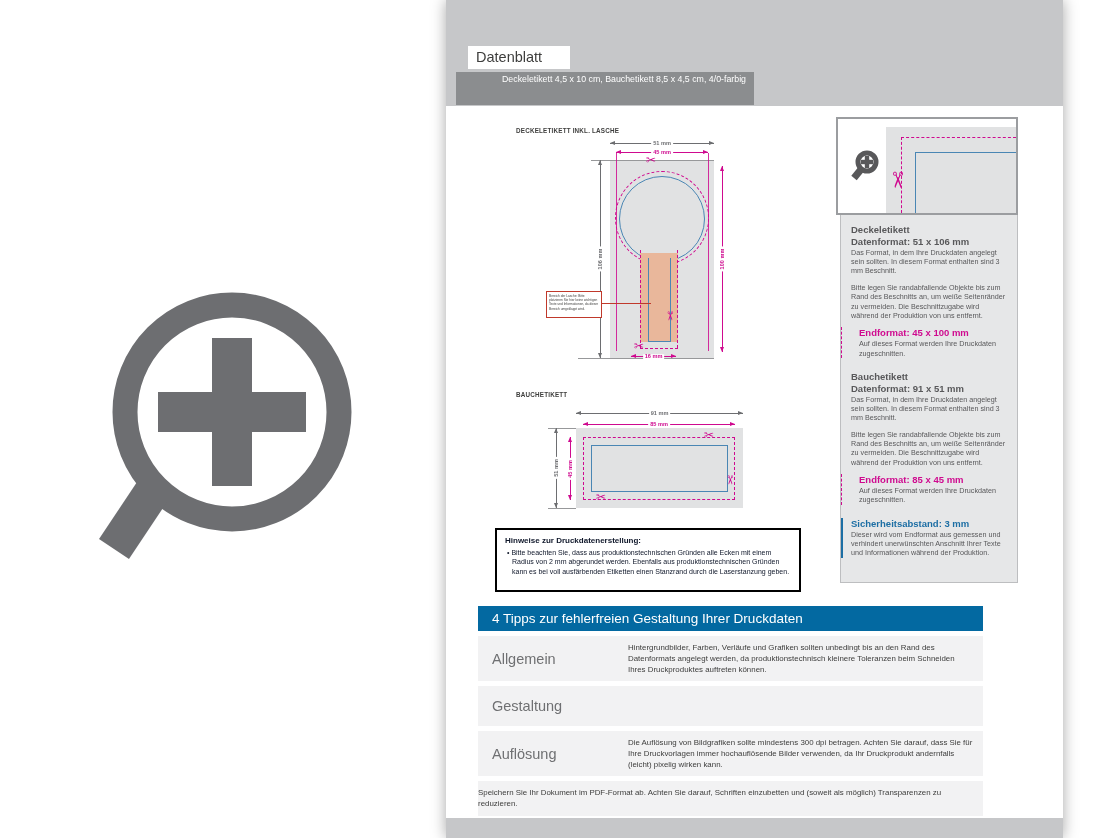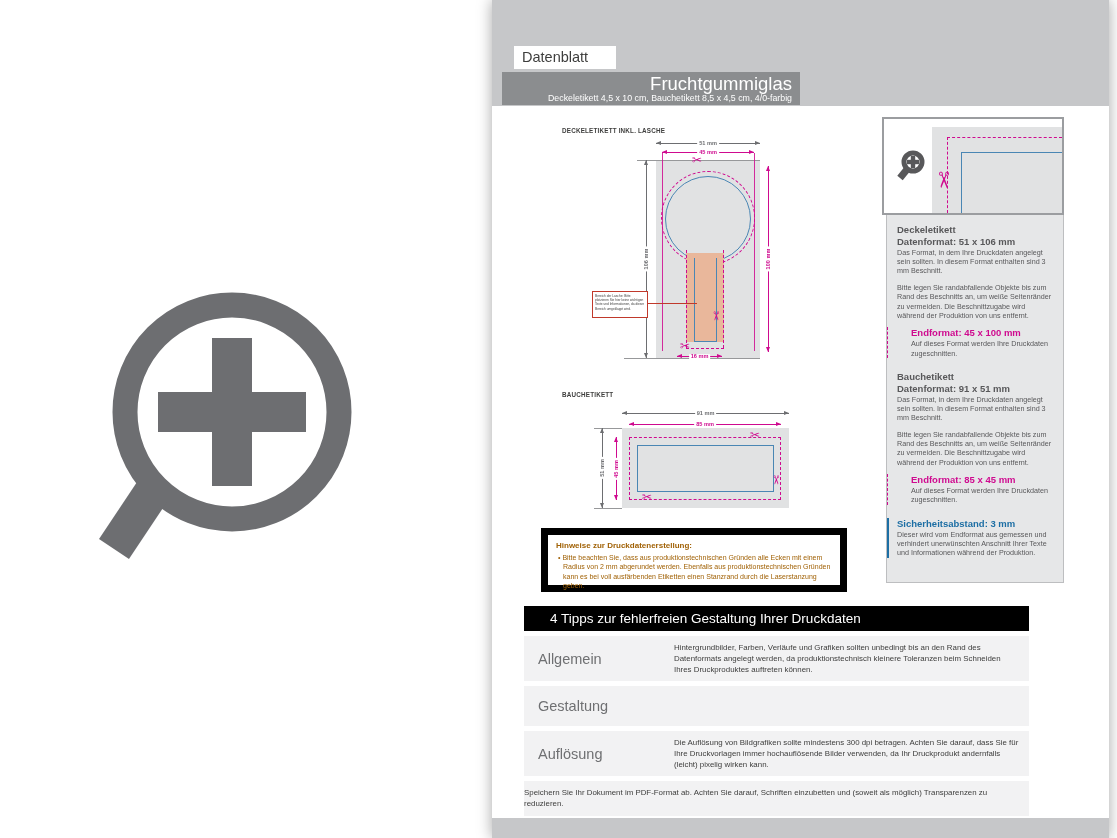--- a/index.html
+++ b/index.html
@@ -1,19 +1,19 @@
 <!DOCTYPE html>
 <html><head>
 <meta charset="utf-8">
 <style>
   html,body{margin:0;padding:0;background:#ffffff;}
   #canvas{position:relative;width:1117px;height:838px;overflow:hidden;background:#fff;
           font-family:"Liberation Sans",sans-serif;}
   
-  #sheet{position:absolute;left:492px;top:0;width:617px;height:838px;background:#fff;
+  #sheet{position:absolute;left:446px;top:0;width:617px;height:838px;background:#fff;
          box-shadow:0 0 14px rgba(0,0,0,.35);}
   .grayblock{position:absolute;background:#c6c7c9;}
   #tab-datenblatt{position:absolute;left:22px;top:46px;width:102px;height:23px;background:#fff;
          color:#3e3e3d;font-size:14.5px;line-height:23px;padding-left:8px;box-sizing:border-box;}
   #titlebar{position:absolute;left:10px;top:72px;width:298px;height:33px;background:#8b8d8f;
          color:#fff;text-align:right;box-sizing:border-box;padding:2px 8px 0 0;}
   #titlebar .t1{font-size:18.5px;line-height:19px;}
   #titlebar .t2{font-size:8.8px;line-height:11px;text-align:right;}
   
   .dlabel{position:absolute;font-size:6.3px;font-weight:bold;color:#3e3e3d;letter-spacing:.2px;}
@@ -33,39 +33,39 @@
      padding:0 2px;font-size:5.6px;font-weight:bold;white-space:nowrap;line-height:1;}
   .dlab-v{position:absolute;top:50%;left:-.5px;transform:translate(-50%,-50%) rotate(-90deg);
      background:#fff;padding:0 2px;font-size:5.6px;font-weight:bold;white-space:nowrap;line-height:1;}
   .mag{color:#cf0a8f;} .drk{color:#6d6e71;}
   .dash-v{position:absolute;width:0;border-left:1.2px dashed #cf0a8f;}
   .dash-h{position:absolute;height:0;border-top:1.2px dashed #cf0a8f;}
   .scis{position:absolute;color:#cf0a8f;font-size:12px;line-height:1;}
   
   #lasche-note{position:absolute;left:100px;top:291px;width:56px;height:27px;border:1px solid #c0392b;
      background:#fff;font-size:3.2px;line-height:4.2px;color:#3e3e3d;padding:2px;box-sizing:border-box;overflow:hidden;}
-  #hinweise-box{position:absolute;left:49px;top:528px;width:306px;height:64px;border:7px solid #000000;
-     background:#fff;box-sizing:border-box;padding:6px 8px;color:#a16207;}
+  #hinweise-box{position:absolute;left:49px;top:528px;width:306px;height:64px;border:2px solid #000000;
+     background:#fff;box-sizing:border-box;padding:6px 8px;color:#0f172a;}
   #hinweise-box .ht{font-size:8px;font-weight:bold;margin-bottom:3px;}
   #hinweise-box .hb{font-size:7px;line-height:1.35;padding-left:7px;text-indent:-5px;}
   
   #zoom-box{position:absolute;left:390px;top:117px;width:182px;height:98px;background:#fff;
      border:2px solid #9b9da0;box-sizing:border-box;overflow:hidden;}
   #side-panel{position:absolute;left:394px;top:215px;width:178px;height:368px;background:#e6e7e8;
      border:1px solid #bdbec0;border-top:none;box-sizing:border-box;padding:9px 10px;color:#58585a;}
   #side-panel h3{margin:0;font-size:9.5px;line-height:1.25;}
   #side-panel p{margin:0 0 7px 0;font-size:7.2px;line-height:1.3;}
-  #side-panel .blk-end{border-left:1px dashed #cf0a8f;margin-left:-10px;padding-left:23px;margin-bottom:7px;}
+  #side-panel .blk-end{border-left:1px dashed #cf0a8f;margin-left:-10px;padding-left:17px;margin-bottom:7px;}
   #side-panel .blk-end h3{color:#cf0a8f;}
   #side-panel .blk-safe{border-left:2px solid #1c6ea4;margin-left:-10px;padding-left:8px;}
   #side-panel .blk-safe h3{color:#1c6ea4;}
   #side-panel .gap{height:6px;}
   
-  #tips-header{position:absolute;left:32px;top:606px;width:505px;height:25px;background:#000000;
-     color:#fff;font-size:13.5px;line-height:25px;padding-left:26px;box-sizing:border-box;}
+  #tips-header{position:absolute;left:32px;top:606px;width:505px;height:25px;background:#0369a1;
+     color:#fff;font-size:13.5px;line-height:25px;padding-left:14px;box-sizing:border-box;}
   #tips-rows{position:absolute;left:32px;top:636px;width:505px;}
   .tip-row{display:flex;background:#f2f2f3;margin-bottom:5px;}
   .tip-label{width:150px;box-sizing:border-box;padding-left:14px;display:flex;align-items:center;
      font-size:14.5px;color:#6f7072;font-weight:400;}
   .tip-text{flex:1;font-size:7.9px;line-height:1.4;color:#3d3d3c;padding:6px 10px 6px 0;}
   .r1{min-height:44px;} .r2{min-height:40px;} .r3{min-height:38px;} .r4{min-height:28px;}
 </style>
 </head>
 <body>
 
@@ -77,21 +77,20 @@
     <rect x="158" y="392" width="148" height="40" fill="#6d6e71"></rect>
     <line x1="152" y1="492" x2="114" y2="549" stroke="#6d6e71" stroke-width="36"></line>
   </svg>
 
   <div id="sheet">
 
     <div class="grayblock" style="left:0;top:0;width:617px;height:106px;"></div>
     <div class="grayblock" style="left:0;top:818px;width:617px;height:20px;"></div>
     <div id="tab-datenblatt">Datenblatt</div>
     <div id="titlebar">
-      <div class="t1">Fruchtgummiglas</div>
       <div class="t2">Deckeletikett 4,5 x 10 cm, Bauchetikett 8,5 x 4,5 cm, 4/0-farbig</div>
     </div>
 
     <div class="dlabel" style="left:70px;top:127px;">DECKELETIKETT INKL. LASCHE</div>
 
     <div class="rectgray" style="left:164px;top:160px;width:104px;height:198px;"></div>
     <div class="extline" style="left:145px;top:160px;width:123px;height:1px;"></div>
     <div class="extline" style="left:132px;top:358px;width:136px;height:1px;"></div>
 
     <div style="position:absolute;left:170px;top:153px;width:1px;height:198px;background:#cf0a8f;opacity:.85;"></div>

